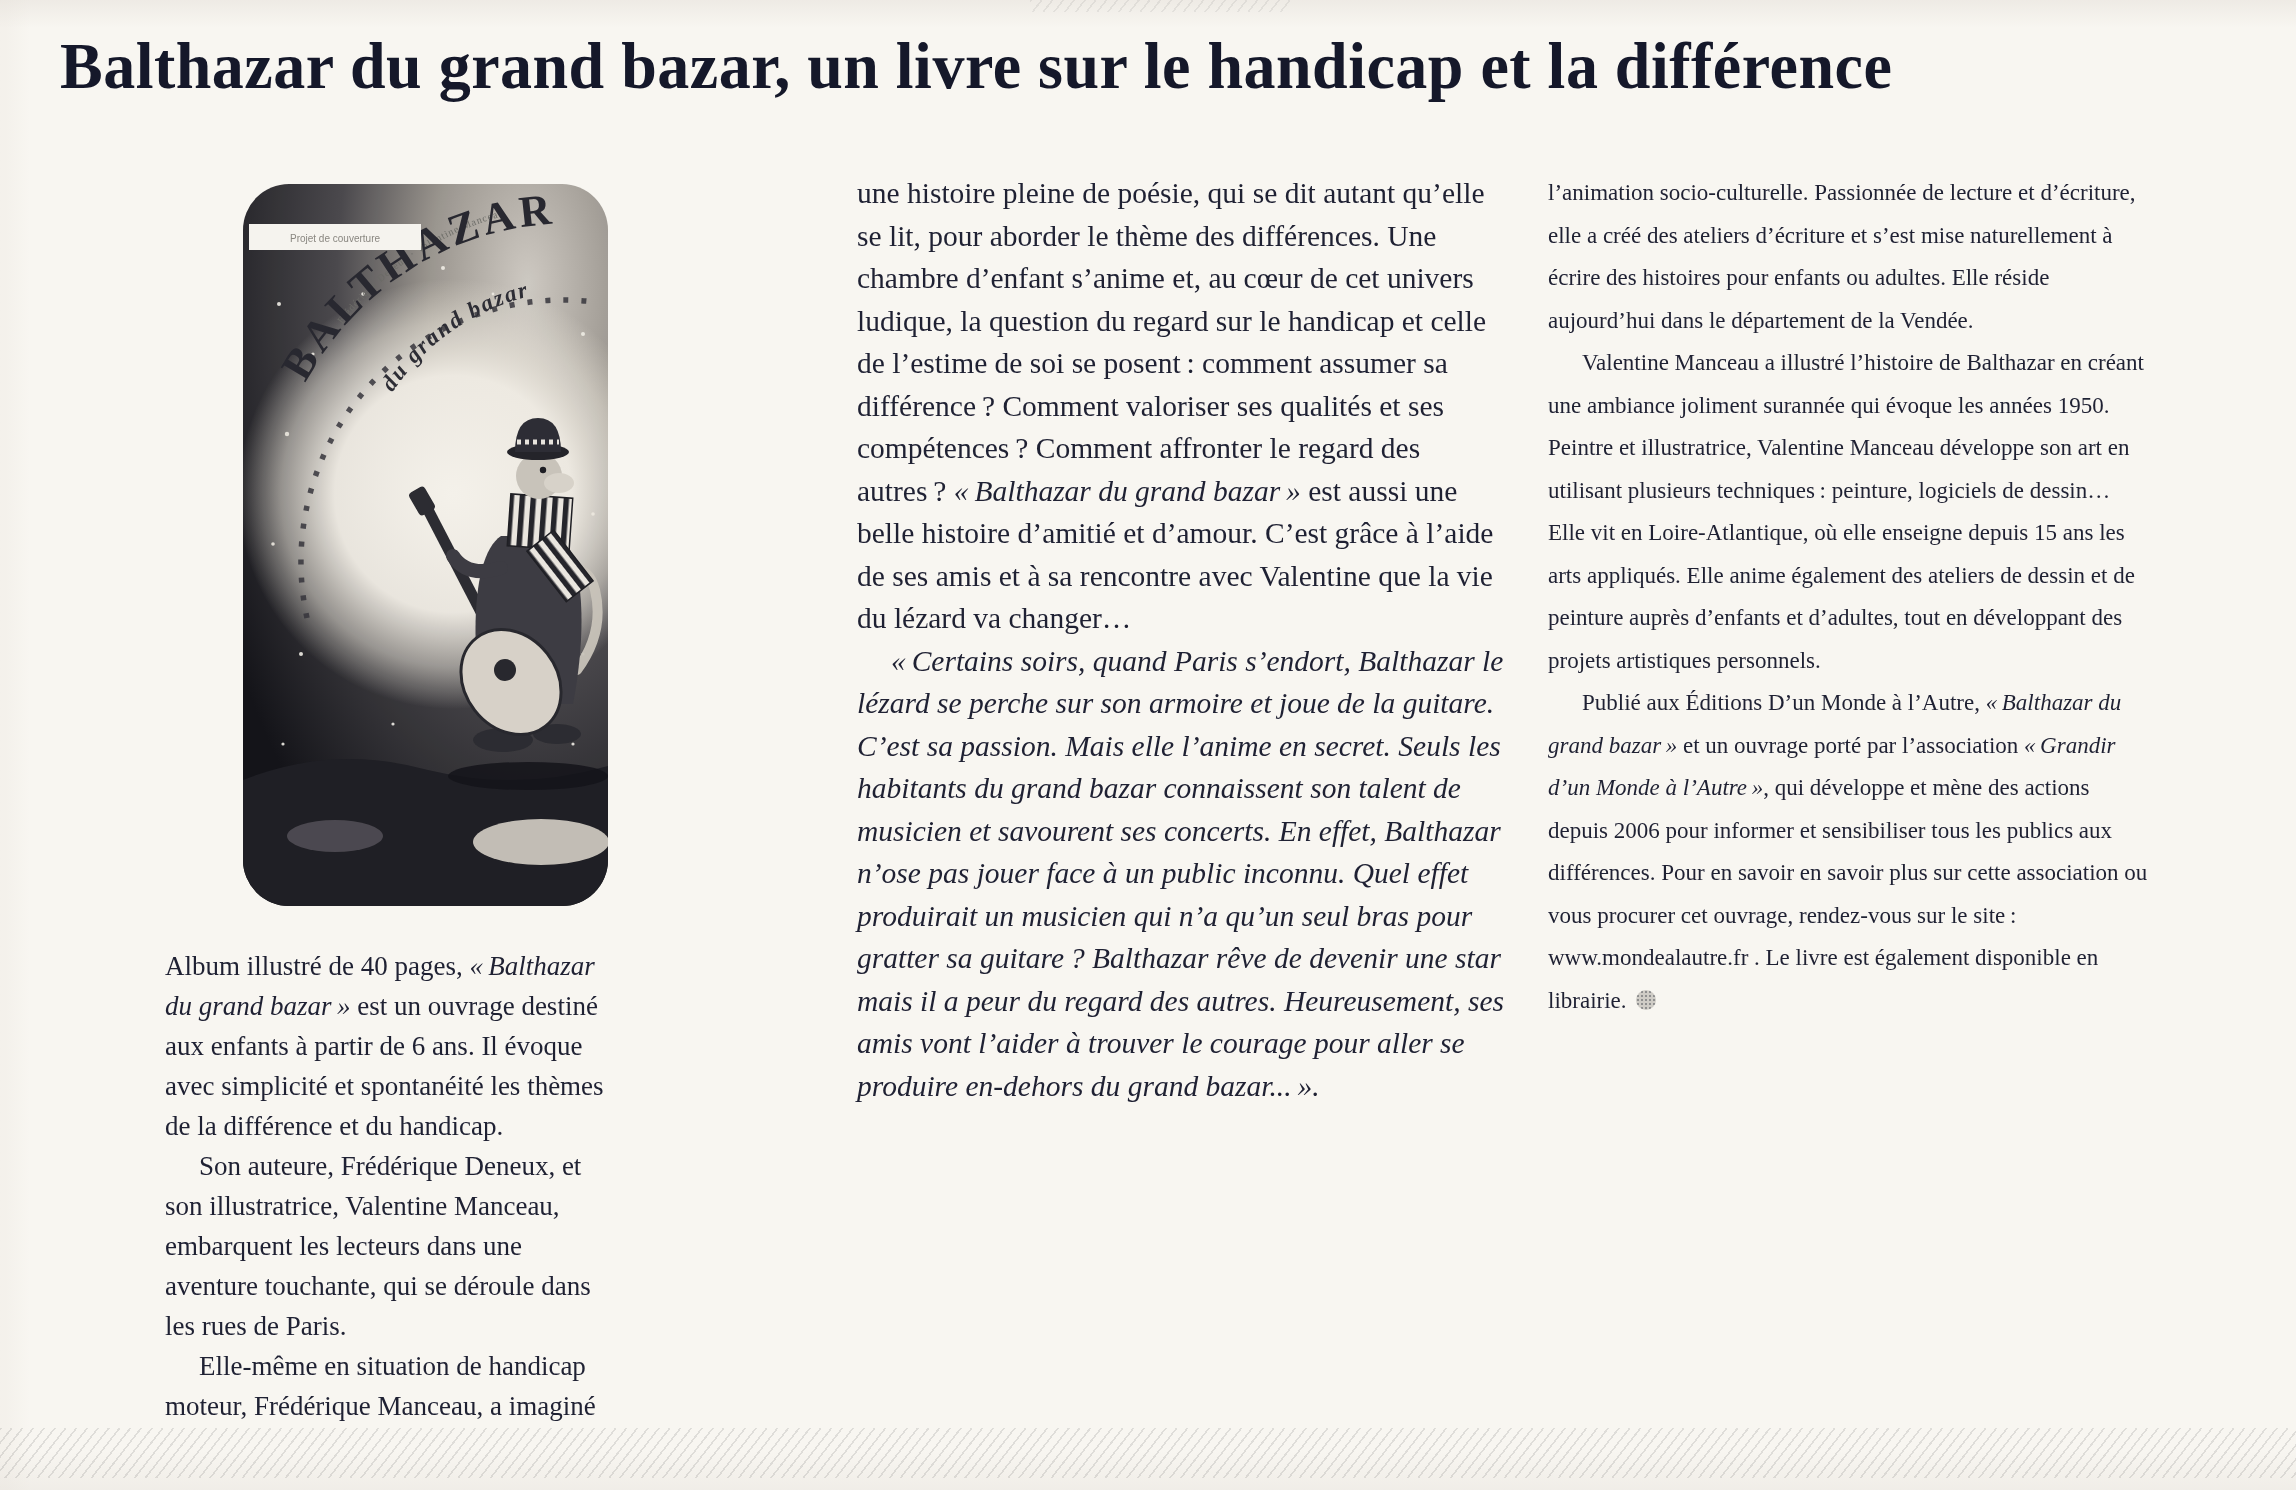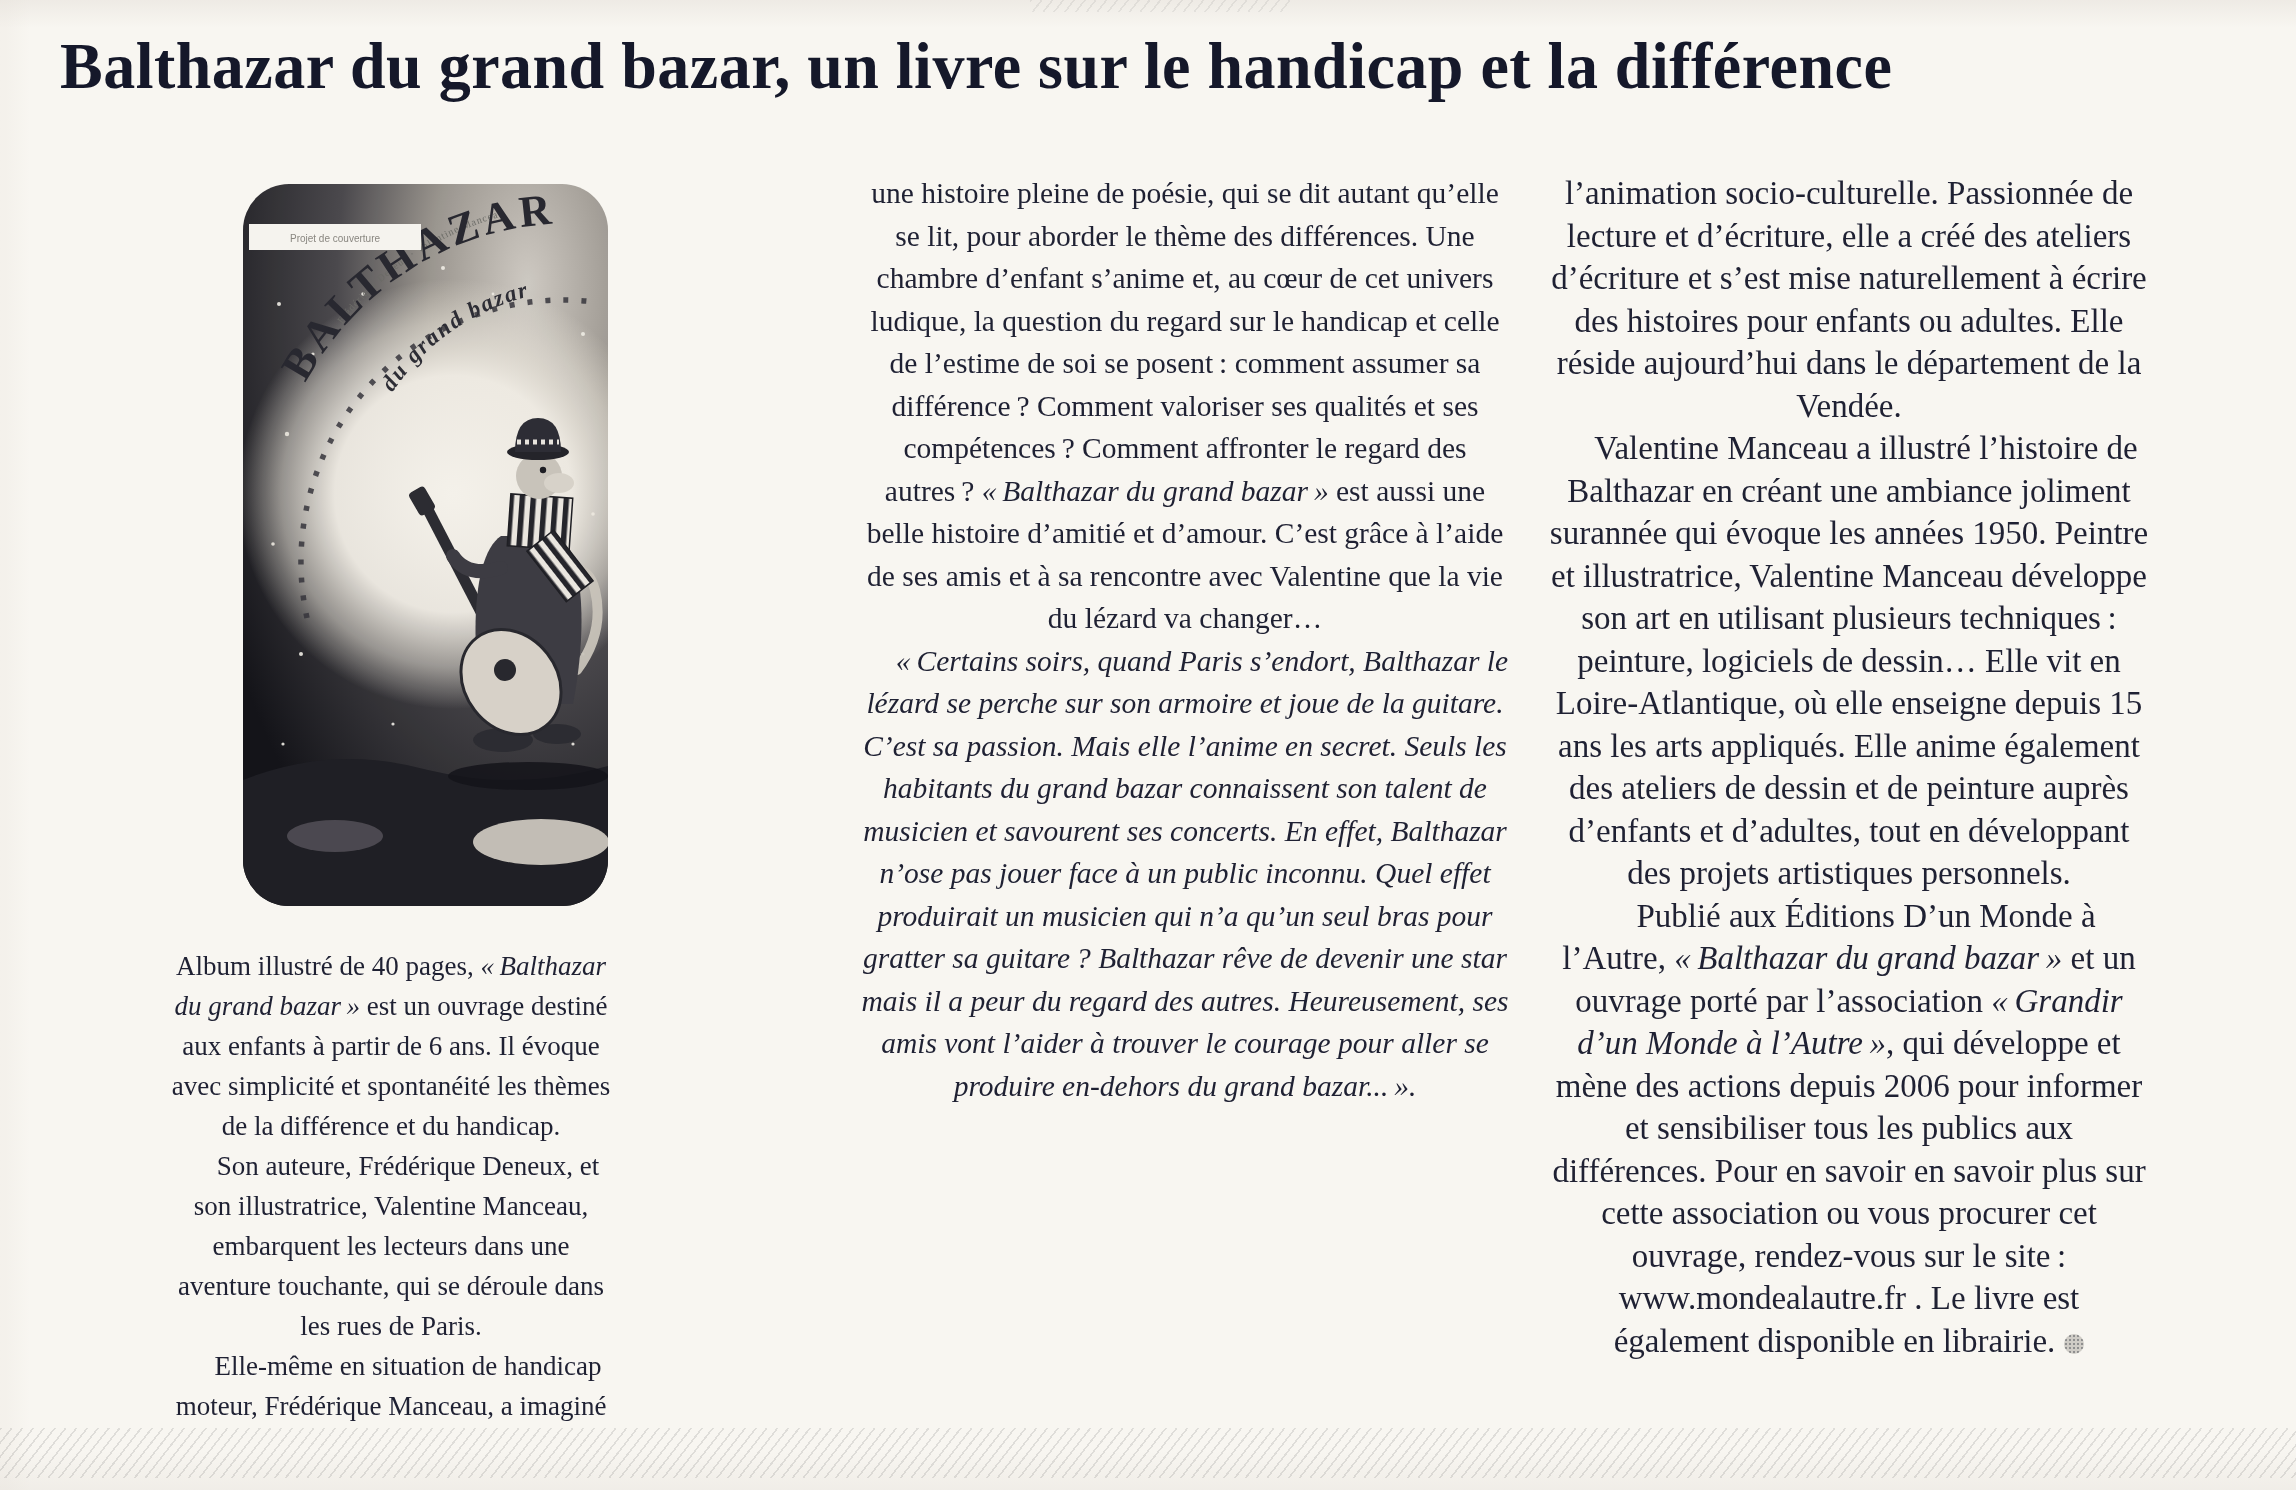--- a/index.html
+++ b/index.html
@@ -14,26 +14,26 @@
     color:#1f2133;
   }
   .title{
     position:absolute;left:60px;top:28px;margin:0;white-space:nowrap;
     font-size:66px;font-weight:bold;color:#15182a;letter-spacing:.5px;
     transform:scaleX(.97);transform-origin:left center;
   }
   .cover{position:absolute;left:243px;top:184px;width:365px;height:722px;margin:0;
     filter:contrast(.98);}
   .cover svg{display:block;width:100%;height:100%;}
-  .col{position:absolute;text-align:center;}
+  .col{position:absolute;text-align:left;}
   .col p{margin:0;}
   .col .ind{text-indent:34px;}
   .col1{left:165px;top:946px;width:452px;font-size:27px;line-height:40px;}
   .col2{left:857px;top:172px;width:656px;font-size:29.5px;line-height:42.5px;}
-  .col3{left:1548px;top:172px;width:602px;font-size:33px;line-height:42.5px;}
+  .col3{left:1548px;top:172px;width:602px;font-size:23px;line-height:42.5px;}
   span.it{font-style:italic;}
   .end-dot{
     display:inline-block;width:20px;height:20px;border-radius:50%;
     margin-left:9px;vertical-align:-2px;
     background-color:#cfccc6;
     background-image:radial-gradient(#8f8f8f 1.1px, rgba(0,0,0,0) 1.3px);
     background-size:4px 4px;
   }
   .hatch{
     position:absolute;

